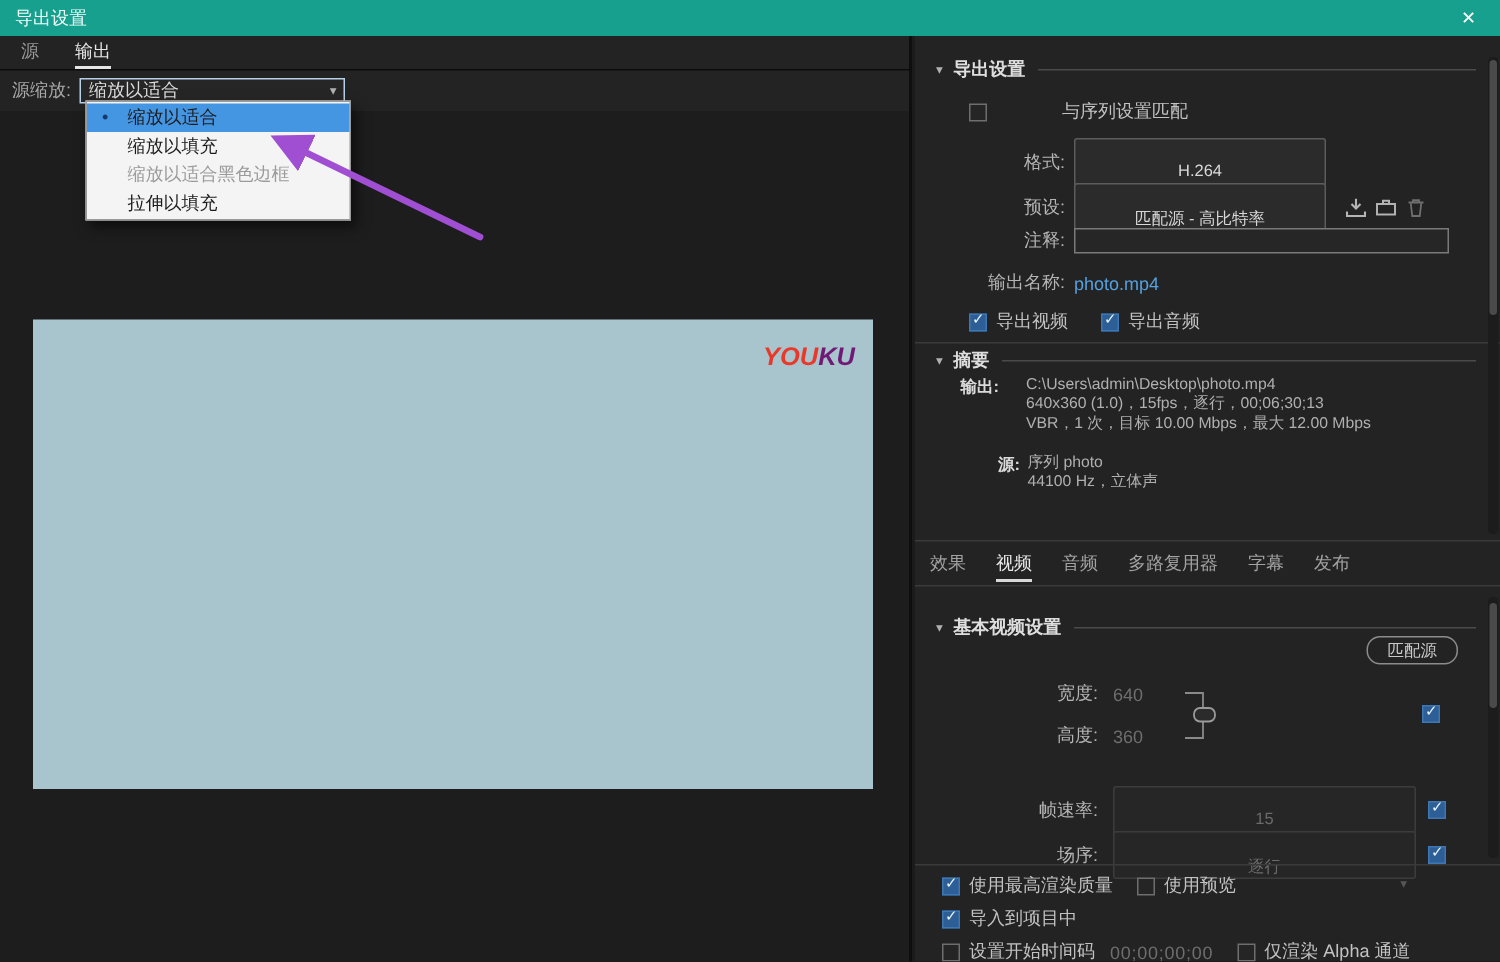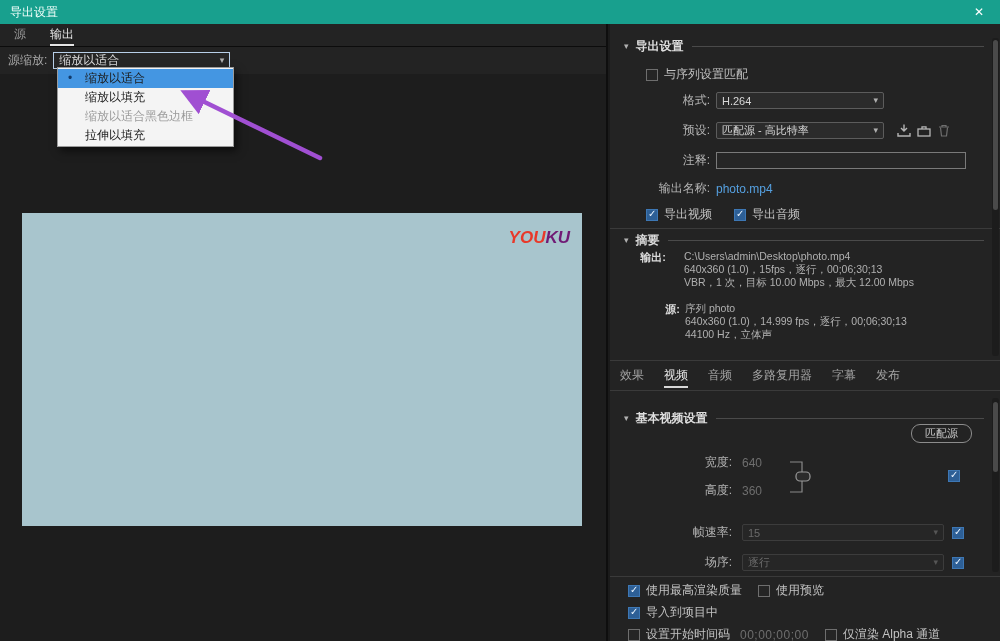--- a/index.html
+++ b/index.html
@@ -41,21 +41,21 @@
   .arrow-svg { position:absolute; left:0; top:0; width:608px; height:617px; pointer-events:none; z-index:6; }
   
   .right-panel { position:absolute; left:610px; top:24px; width:390px; height:617px; background:#232323; }
   .sec-head { position:absolute; left:14px; right:16px; display:flex; align-items:center; height:16px; }
   .sec-head .tri { color:#b0b0b0; font-size:9px; margin-right:7px; }
   .sec-head .t { font-weight:bold; color:#dedede; }
   .sec-head .rule { flex:1; border-top:1px solid #4a4a4a; margin-left:8px; }
   .row { position:absolute; display:flex; align-items:center; }
   .lbl { color:#b4b4b4; text-align:right; flex:none; }
   .dd { height:17px; background:#2b2b2b; border:1px solid #5c5c5c; border-radius:2px;
-    display:flex; align-items:center; padding:0 5px; color:#d8d8d8; font-size:11px; cursor:pointer; }
+    display:flex; align-items:center; padding:15px 5px; color:#d8d8d8; font-size:11px; cursor:pointer;flex-direction:column; }
   .dd.disabled { color:#6a6a6a; border-color:#3c3c3c; background:#262626; }
   .dd.disabled .chev { color:#565656; }
   .input { height:17px; background:#262626; border:1px solid #7a7a7a; width:250px; color:#ddd; padding:0 4px; font-size:11px; }
   .link { color:#55a0e0; cursor:pointer; }
   .cb { display:inline-block; width:12px; height:12px; border:1px solid #6e6e6e; background:#252525;
     position:relative; cursor:pointer; flex:none; }
   .cb.checked { background:#2d5f96; border-color:#3d77b4; }
   .cb .mark { position:absolute; left:1px; top:-2px; font-size:10px; color:#eaf4ff; }
   .cb-label { margin-left:6px; color:#c2c2c2; }
   .sum-lbl { font-weight:bold; color:#dadada; font-size:11px; flex:none; text-align:right; }
@@ -126,21 +126,21 @@
 </div>
 
 <div class="right-panel">
 
   <div class="sec-head" style="top:14px;">
     <span class="tri">▾</span>
     <span class="t">导出设置</span>
     <span class="rule"></span>
   </div>
 
-  <div class="row" style="top:42px; left:36px;">
+  <div class="row" style="top:42px; left:36px;gap:44px;">
     <span class="cb"></span>
     <span class="cb-label">与序列设置匹配</span>
   </div>
 
   <div class="row" style="top:68px; left:14px; right:14px;">
     <span class="lbl" style="width:86px;">格式:</span>
     <div class="dd" style="width:168px; margin-left:6px;">
       <span>H.264</span>
       <span class="chev">▾</span>
     </div>
@@ -207,21 +207,20 @@
       <div class="sum-line">C:\Users\admin\Desktop\photo.mp4</div>
       <div class="sum-line">640x360 (1.0)，15fps，逐行，00;06;30;13</div>
       <div class="sum-line">VBR，1 次，目标 10.00 Mbps，最大 12.00 Mbps</div>
     </div>
   </div>
 
   <div class="row" style="top:278px; left:14px; align-items:flex-start;">
     <span class="sum-lbl" style="width:56px;">源:</span>
     <div style="margin-left:5px;">
       <div class="sum-line">序列 photo</div>
-      <div class="sum-line">640x360 (1.0)，14.999 fps，逐行，00;06;30;13</div>
       <div class="sum-line">44100 Hz，立体声</div>
     </div>
   </div>
 
   <div class="divider" style="top:336px;"></div>
 
   <div class="row" style="top:342px; left:10px; gap:20px;">
     <span class="rtab">效果</span>
     <span class="rtab active">视频</span>
     <span class="rtab">音频</span>

